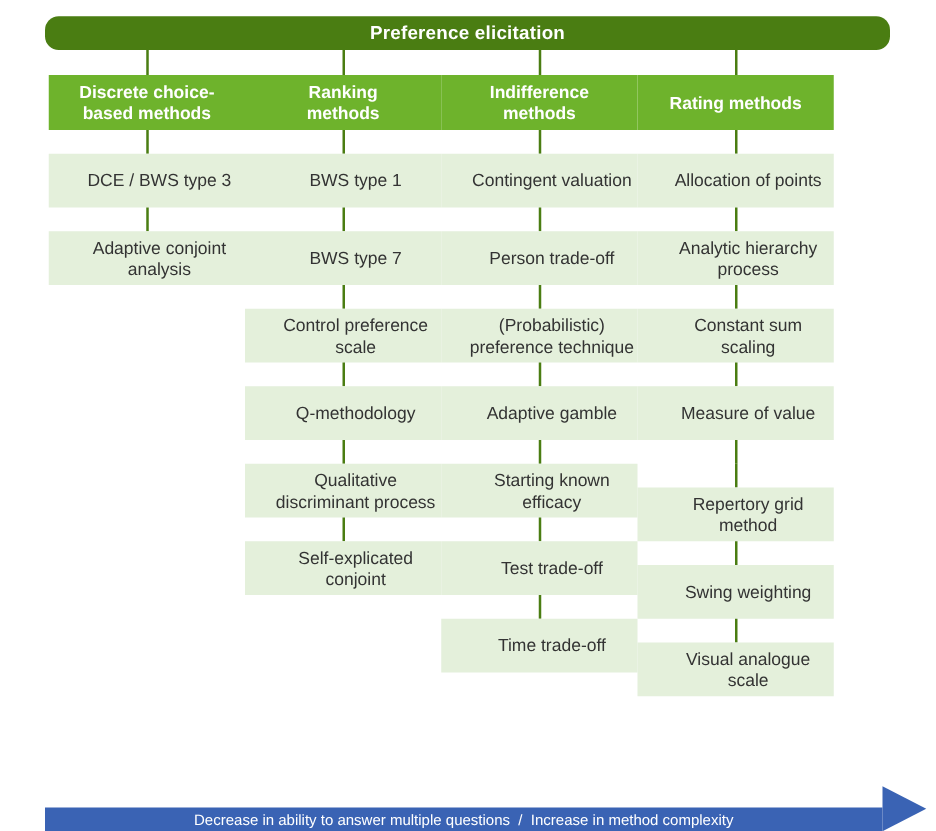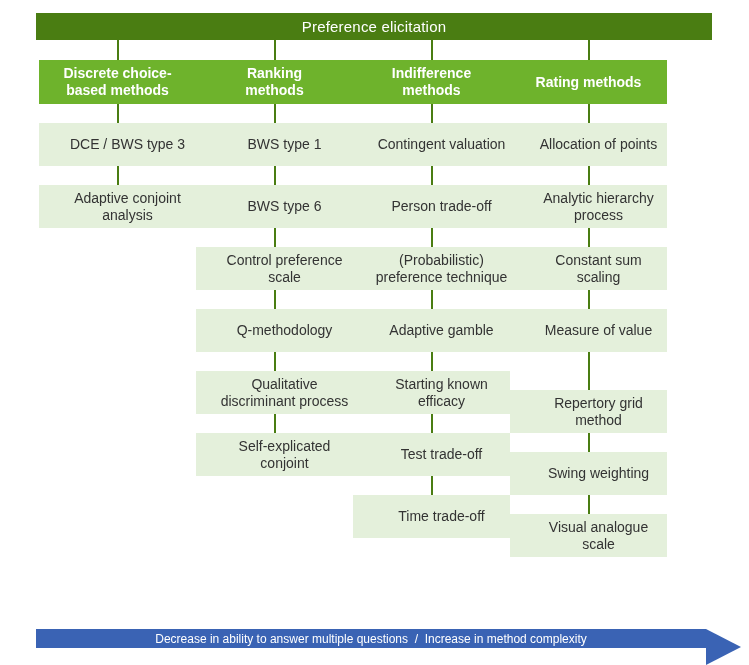--- a/index.html
+++ b/index.html
@@ -16,23 +16,24 @@
   .canvas{
     position:relative;
     width:749px;height:665px;
     background:#ffffff;
     overflow:hidden;
   }
   .header{
     position:absolute;left:36px;top:13px;
     width:676px;height:27px;
     background:var(--header-green);
-    color:#ffffff;font-weight:normal;font-size:15px;
+    color:#ffffff;font-weight:bold;font-size:15px;
     display:flex;align-items:center;justify-content:center;
     letter-spacing:0.2px;
+    border-radius:11px;
   }
   .columns{
     position:absolute;left:39px;top:40px;
     display:flex;
   }
   .col{
     width:157px;
     display:flex;flex-direction:column;align-items:center;
   }
   .vline{
@@ -50,21 +51,21 @@
   .item-box{
     width:100%;height:43px;
     background:var(--item-green);
     color:var(--item-text);font-size:14px;line-height:17px;
     display:flex;align-items:center;justify-content:center;
     text-align:center;white-space:pre-line;padding-left:20px;
   }
   .arrow{
     position:absolute;left:36px;top:629px;
     height:36px;
-    display:flex;align-items:flex-start;
+    display:flex;align-items:flex-end;
   }
   .arrow-body{
     width:670px;height:19px;
     background:var(--arrow-blue);
     color:#ffffff;font-size:12px;
     display:flex;align-items:center;justify-content:center;
     white-space:pre;
   }
   .arrow-head{
     width:0;height:0;
@@ -96,21 +97,21 @@
 
   <div class="col">
     <div class="vline"></div>
     <div class="cat-box">Ranking
 methods</div>
 
   <div class="vline item-line"></div>
   <div class="item-box">BWS type 1</div>
 
   <div class="vline item-line"></div>
-  <div class="item-box">BWS type 6</div>
+  <div class="item-box">BWS type 7</div>
 
   <div class="vline item-line"></div>
   <div class="item-box">Control preference
 scale</div>
 
   <div class="vline item-line"></div>
   <div class="item-box">Q-methodology</div>
 
   <div class="vline item-line"></div>
   <div class="item-box">Qualitative

